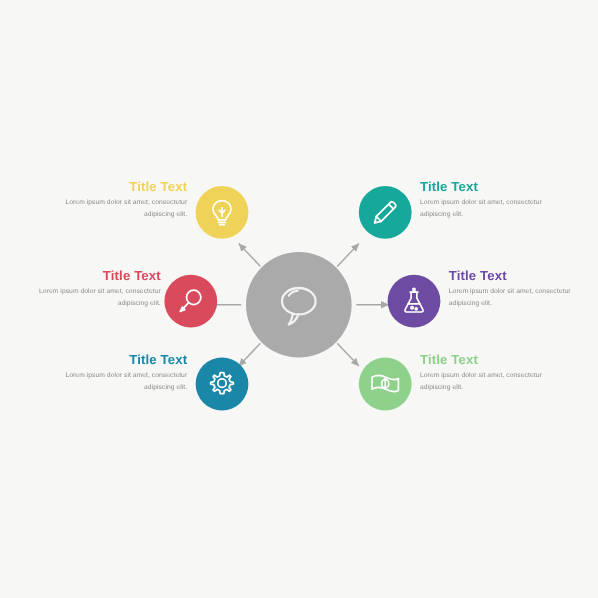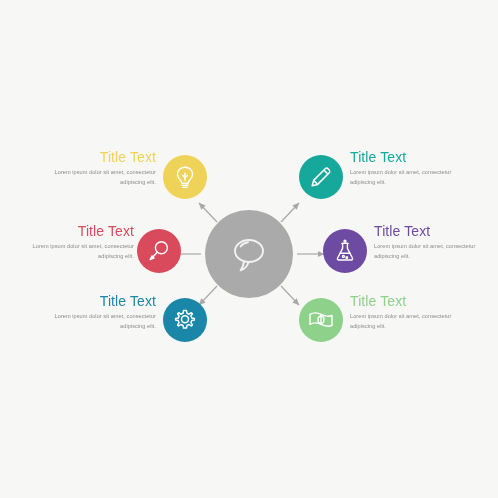--- a/index.html
+++ b/index.html
@@ -54,22 +54,22 @@
   .node svg { display: block; }
 
   .txt {
     position: absolute;
     z-index: 2;
     width: 126px;
   }
   .txt.right-al { text-align: right; }
   .txt.left-al  { text-align: left; }
   .title {
-    font-size: 14px;
-    font-weight: normal;
+    font-size: 11px;
+    font-weight: bold;
     margin: 0 0 3px 0;
     letter-spacing: 0.1px;
     line-height: 1.1;
   }
   .body {
     font-size: 5.6px;
     color: #8b8b8b;
     line-height: 1.75;
     margin: 0;
     letter-spacing: 0.05px;

